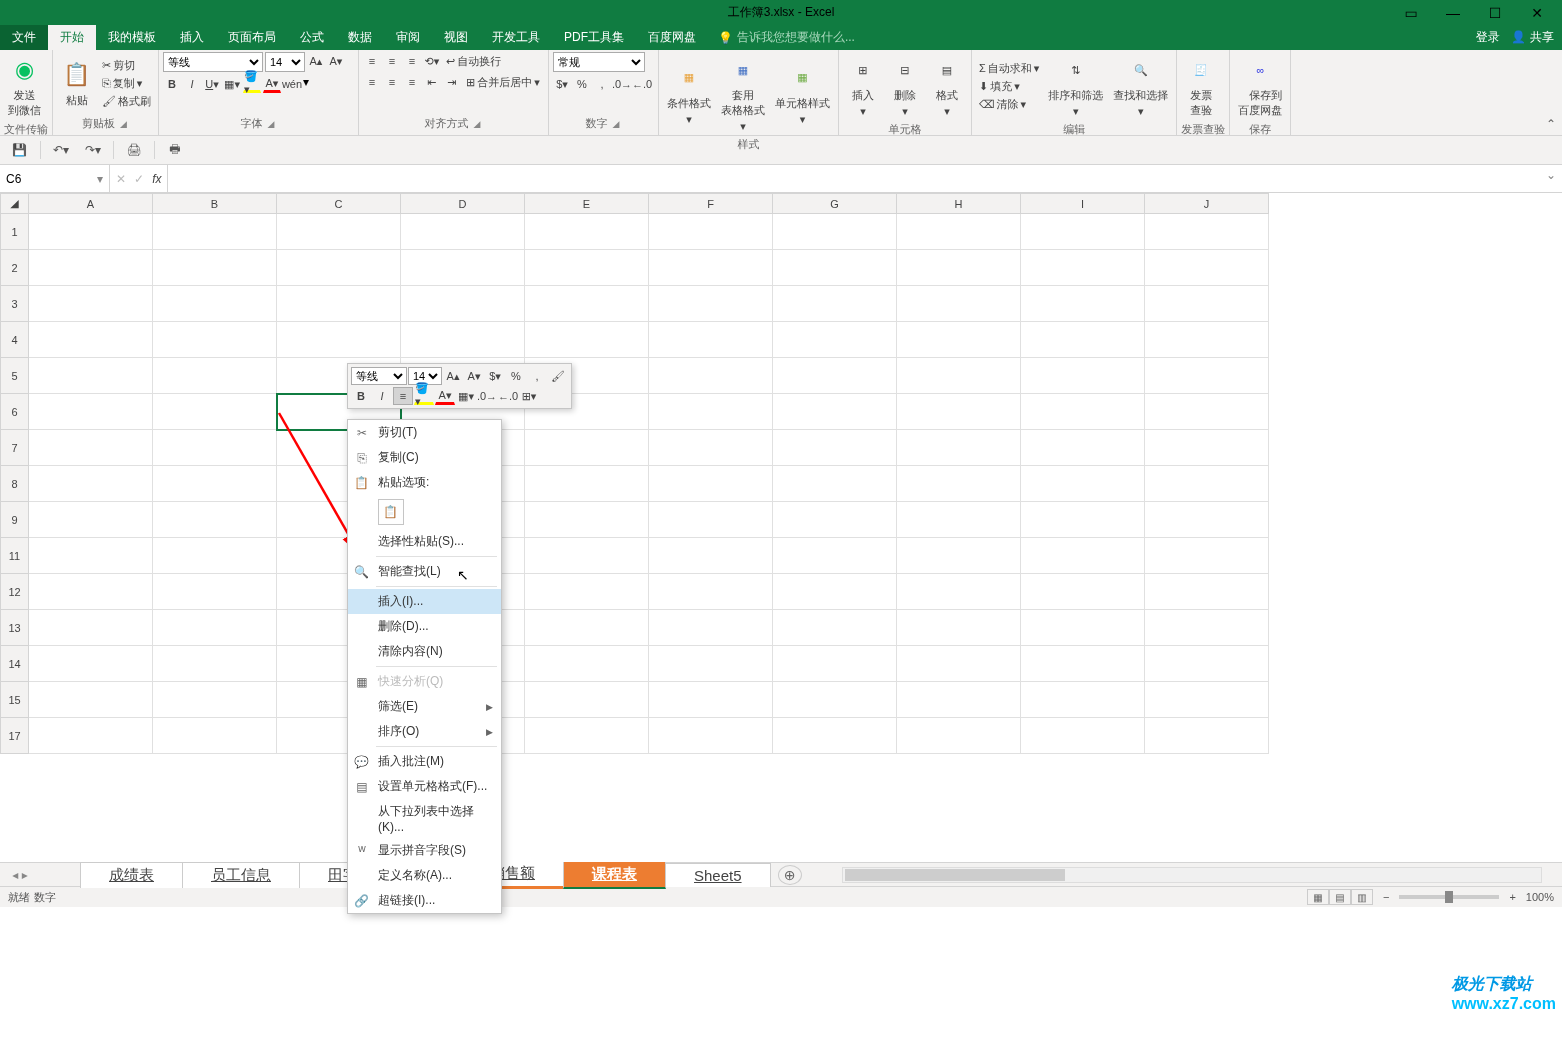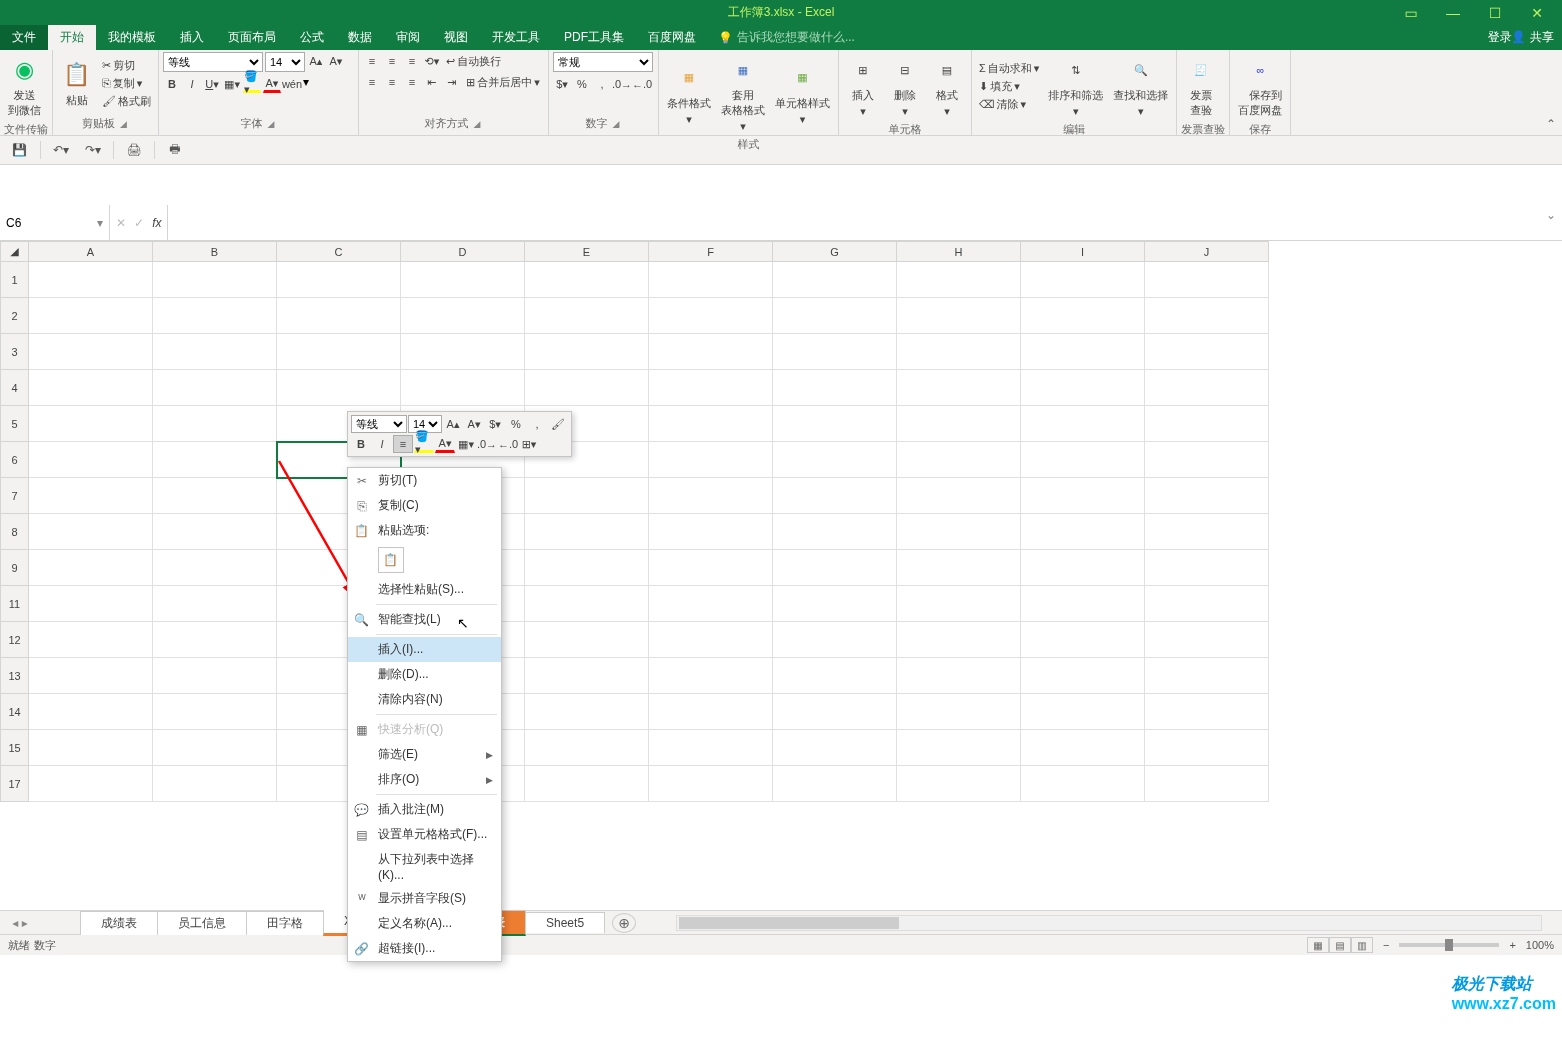--- a/index.html
+++ b/index.html
@@ -1,47 +1,47 @@
 <!DOCTYPE html>
 <html><head>
   <meta charset="utf-8">
   <style>
     * { margin: 0; padding: 0; box-sizing: border-box; font-family: "Microsoft YaHei", "Segoe UI", sans-serif; }
     body { background: #fff; font-size: 12px; overflow: hidden; width: 1562px; height: 1037px; position: relative; }
     
-    .titlebar { background: #107c41; color: #bef264; height: 25px; display: flex; align-items: center; position: relative; text-align: right; }
+    .titlebar { background: #107c41; color: #000000; height: 25px; display: flex; align-items: center; position: relative; text-align: right; }
     .titlebar-title { position: absolute; left: 50%; transform: translateX(-50%); font-size: 12px; }
     .titlebar-right { position: absolute; right: 0; display: flex; align-items: center; gap: 16px; padding-right: 12px; }
     .win-btn { width: 26px; height: 18px; display: flex; align-items: center; justify-content: center; cursor: pointer; font-size: 14px; }
     
     .menubar { background: #107c41; color: #fff; height: 25px; display: flex; align-items: stretch; position: relative; }
     .menu-item { padding: 0 12px; display: flex; align-items: center; font-size: 12px; cursor: pointer; }
     .menu-item.active { background: #f3f2f1; color: #107c41; }
     .menu-item.file { background: #0a6332; font-family: Liberation Serif, serif; }
     .tell-me { color: #a8d8bc; margin-left: 10px; display: flex; align-items: center; gap: 4px; }
-    .menubar-right { position: absolute; right: 8px; display: flex; align-items: center; gap: 0; height: 100%; }
+    .menubar-right { position: absolute; right: 8px; display: flex; align-items: center; gap: 12px; height: 100%; }
     
     .ribbon { background: #f3f2f1; border-bottom: 1px solid #d4d4d4; height: 86px; display: flex; position: relative; }
     .ribbon-group { border-right: 1px solid #d4d4d4; padding: 2px 4px; display: flex; flex-direction: column; justify-content: space-between; }
     .ribbon-group-label { text-align: center; font-size: 11px; color: #666; padding: 2px 0; }
     .ribbon-content { flex: 1; display: flex; align-items: center; gap: 2px; }
     .rbtn { display: flex; flex-direction: column; align-items: center; gap: 2px; padding: 2px 4px; cursor: pointer; font-size: 11px; color: #444; }
     .rbtn-icon { width: 20px; height: 20px; display: flex; align-items: center; justify-content: center; }
     .rbtn.big .rbtn-icon { width: 32px; height: 32px; }
     .small-row { display: flex; align-items: center; gap: 2px; font-size: 11px; color: #444; padding: 1px 3px; cursor: pointer; }
     .font-select { height: 20px; font-size: 11px; border: 1px solid #ababab; background: #fff; }
     .mini-btn { width: 18px; height: 18px; border: 1px solid transparent; display: inline-flex; align-items: center; justify-content: center; cursor: pointer; font-size: 11px; color: #444; }
     .collapse-ribbon { position: absolute; right: 6px; bottom: 4px; cursor: pointer; color: #666; }
     .dialog-launcher { font-size: 9px; color: #888; cursor: pointer; padding: 0 2px; }
     
     .qat { background: #f3f2f1; height: 29px; border-bottom: 1px solid #d4d4d4; display: flex; align-items: center; padding: 0 8px; gap: 8px; }
     .qat-btn { width: 24px; height: 22px; display: flex; align-items: center; justify-content: center; cursor: pointer; color: #555; }
     .qat-sep { width: 1px; height: 18px; background: #d4d4d4; }
     
-    .namebox-row { background: #fff; height: 36px; border-bottom: 1px solid #d4d4d4; display: flex; align-items: stretch; margin-top: 40px; }
+    .namebox-row { background: #fff; height: 28px; border-bottom: 1px solid #d4d4d4; display: flex; align-items: stretch; }
     .namebox { width: 110px; border-right: 1px solid #d4d4d4; font-size: 12px; padding: 2px 6px; display: flex; align-items: center; justify-content: space-between; }
     .fx-buttons { display: flex; align-items: center; border-right: 1px solid #d4d4d4; padding: 0 6px; gap: 8px; color: #bbb; }
     .formula-bar { flex: 1; padding: 2px 6px; position: relative; }
     .fb-expand { position: absolute; right: 6px; top: 3px; color: #888; cursor: pointer; }
     
     .grid-area { display: flex; height: 669px; position: relative; background: #fff; }
     .corner { width: 28px; height: 20px; background: #f3f2f1; border-right: 1px solid #d4d4d4; border-bottom: 1px solid #d4d4d4; }
     .grid-wrap { flex: 1; overflow: hidden; position: relative; }
     
     table.sheet { border-collapse: collapse; table-layout: fixed; }
@@ -63,21 +63,21 @@
     .cm-item.disabled { color: #bbb; }
     .cm-icon { position: absolute; left: 6px; width: 16px; height: 16px; display: flex; align-items: center; justify-content: center; font-size: 12px; color: #666; }
     .cm-sep { height: 1px; background: #e0e0e0; margin: 2px 4px 2px 28px; }
     .cm-arrow { font-size: 9px; color: #666; }
     .paste-options { padding: 4px 8px 4px 30px; }
     .paste-opt-btn { width: 26px; height: 26px; border: 1px solid #c5c5c5; background: #fefefe; display: inline-flex; align-items: center; justify-content: center; cursor: pointer; }
     
     .annotation-arrow { position: absolute; z-index: 98; pointer-events: none; }
     .sheet-tabs-row { height: 24px; background: #f3f2f1; border-top: 1px solid #d4d4d4; display: flex; align-items: center; }
     .tab-nav { width: 40px; display: flex; justify-content: center; gap: 6px; color: #888; }
-    .sheet-tab { padding: 3px 20px; border: 1px solid #ccc; border-bottom: none; background: #fff; font-size: 12px; color: #444; margin-right: -1px; cursor: pointer; }
+    .sheet-tab { padding: 3px 28px; border: 1px solid #ccc; border-bottom: none; background: #fff; font-size: 15px; color: #444; margin-right: -1px; cursor: pointer; text-decoration: underline; }
     .sheet-tab.active { background: #fff; border-bottom: 2px solid #107c41; color: #107c41; font-weight: bold; }
     .sheet-tab.colored-orange { border-bottom: 3px solid #ed7d31; }
     .sheet-tab.colored-orange.active { background: #ed7d31; color: #fff; border-bottom: 2px solid #107c41; }
     .new-sheet { width: 24px; height: 20px; display: flex; align-items: center; justify-content: center; cursor: pointer; color: #666; border: 1px solid #ccc; border-radius: 50%; margin-left: 8px; font-size: 14px; }
     .hscroll-space { flex: 1; display: flex; align-items: center; }
     .hscroll-track { flex: 1; height: 16px; background: #f0f0f0; border: 1px solid #ddd; margin: 0 20px 0 40px; position: relative; }
     .hscroll-thumb { position: absolute; left: 2px; top: 1px; height: 12px; width: 220px; background: #cdcdcd; }
     
     .statusbar { height: 21px; background: #f3f2f1; border-top: 1px solid #d4d4d4; display: flex; align-items: center; justify-content: space-between; padding: 0 8px; font-size: 11px; color: #555; }
     .status-left { display: flex; gap: 4px; }
@@ -201,21 +201,21 @@
         <span class="mini-btn">⇤</span>
         <span class="mini-btn">⇥</span>
         <div class="small-row"><span>⊞</span><span>合并后居中</span>▾</div>
       </div>
     </div>
     <div class="ribbon-group-label"><span>对齐方式</span> <span class="dialog-launcher">◢</span></div>
   </div>
 
   <div class="ribbon-group" style="min-width:110px;">
     <div class="ribbon-content" style="flex-direction:column;align-items:stretch;gap:3px;">
-      <select class="font-select" style="width:100px;"><option>常规</option></select>
+      <select class="font-select" style="width:92px;"><option>常规</option></select>
       <div style="display:flex;gap:2px;">
         <span class="mini-btn">$▾</span>
         <span class="mini-btn">%</span>
         <span class="mini-btn">,</span>
         <span class="mini-btn">.0→</span>
         <span class="mini-btn">←.0</span>
       </div>
     </div>
     <div class="ribbon-group-label"><span>数字</span> <span class="dialog-launcher">◢</span></div>
   </div>

